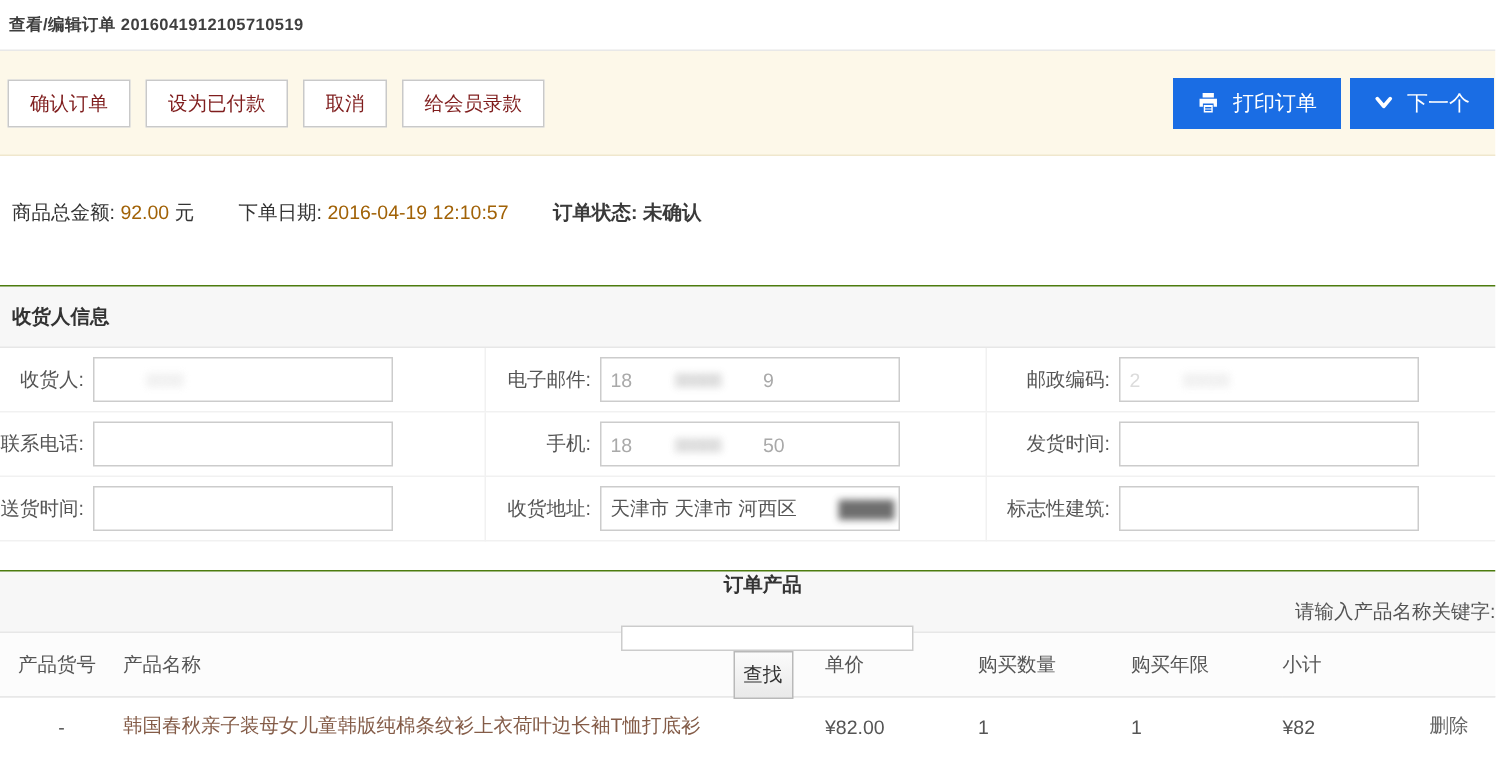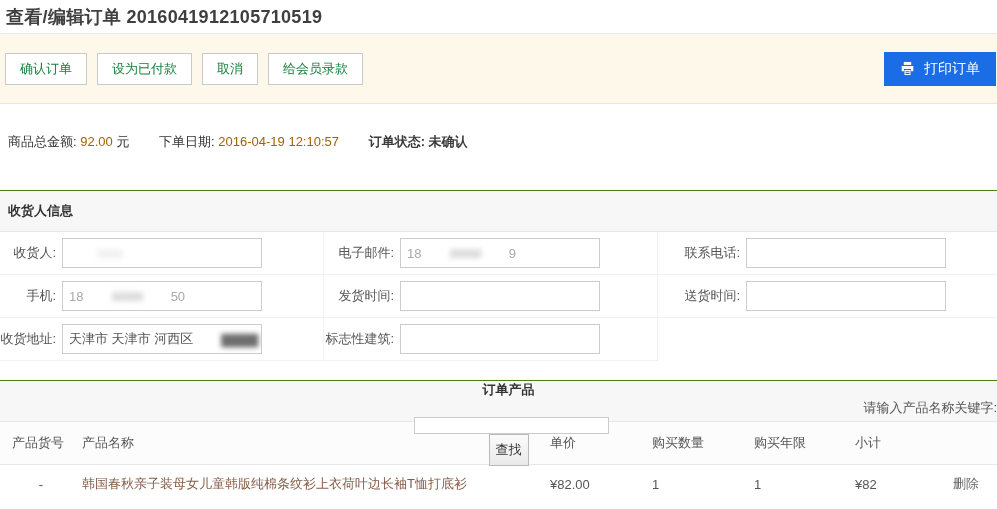--- a/index.html
+++ b/index.html
@@ -2,27 +2,27 @@
 <html><head>
 <meta charset="utf-8">
 <style>
   * { margin:0; padding:0; box-sizing:border-box; }
   html,body { width:997px; height:509px; overflow:hidden; background:#fff;
     font-family:"Liberation Sans","DejaVu Sans",sans-serif; }
 
   
   .page-header { height:34px; display:flex; align-items:center; padding-left:6px;
     border-bottom:1px solid #e8e8e8; background:#fff; }
-  .page-title { font-size:18px; font-weight:bold; color:#3f3f3f; letter-spacing:.3px; }
+  .page-title { font-size:11px; font-weight:bold; color:#3f3f3f; letter-spacing:.3px; }
 
   
   .toolbar { height:70px; background:#fdf8e9; border-bottom:1px solid #f0e7cd;
     display:flex; align-items:center; padding:0 1px 0 5px; }
   .tb-btn { height:32px; padding:0 14px; background:#fff; border:1px solid #c9c9c9;
-    margin-right:10px; font-size:13px; color:#15803d; cursor:pointer; }
+    margin-right:10px; font-size:13px; color:#7f1d1d; cursor:pointer; }
   .blue-btn { height:34px; padding:0 16px; background:#1a6de4; color:#fff; border:none;
     font-size:14px; display:flex; align-items:center; gap:9px; cursor:pointer; }
   .blue-btn.print { margin-left:auto;text-align:center; }
   .blue-btn.next { margin-left:6px; }
   .blue-btn svg { display:block; }
 
   
   .summary { height:86px; padding:29px 0 0 8px; font-size:13px; color:#333; }
   .summary .metric { margin-right:26px; }
   .val-blue { color:#a16207; }
@@ -86,20 +86,28 @@
       <svg width="15" height="15" viewBox="0 0 16 16">
         <path fill="#ffffff" d="M4 1h8v3.2H4z"></path>
         <path fill="#ffffff" d="M1.8 5.2h12.4v5.6h-2.4V8.6H4.2v2.2H1.8z"></path>
         <path fill="#ffffff" d="M4.8 9.6h6.4V15H4.8z"></path>
         <path fill="#1a6de4" d="M5.8 11h4.4v1H5.8zM5.8 12.8h4.4v1H5.8z"></path>
       </svg>
     </span>
     <span>打印订单</span>
   </button>
 
+  <button class="blue-btn next">
+    <span>
+      <svg width="13" height="11" viewBox="0 0 16 14">
+        <path d="M2.5 3.5 L8 10 L13.5 3.5" stroke="#ffffff" stroke-width="3.2" fill="none" stroke-linecap="round" stroke-linejoin="round"></path>
+      </svg>
+    </span>
+    <span>下一个</span>
+  </button>
 </div>
 
 <div class="summary">
   <span class="metric"><span>商品总金额:</span>
     <span class="val-blue">92.00</span>
     <span>元</span></span>
   <span class="metric"><span>下单日期:</span>
     <span class="val-blue">2016-04-19 12:10:57</span></span>
   <span class="metric status"><span>订单状态:</span>
     <span>未确认</span></span>
@@ -117,20 +125,28 @@
         <span class="mask">8888</span>
         <span class="val"></span>
       </div>
   </div>
   <div class="fcell">
     <label class="flabel">电子邮件:</label>
     <div class="finput tone-muted">
         <span class="val">18</span>
         <span class="mask">88888</span>
         <span class="val">9</span>
+      </div>
+  </div>
+  <div class="fcell">
+    <label class="flabel">邮政编码:</label>
+    <div class="finput tone-light">
+        <span class="val">2</span>
+        <span class="mask">88888</span>
+        <span class="val"></span>
       </div>
   </div>
   <div class="fcell">
     <label class="flabel">联系电话:</label>
     <div class="finput">
         <span class="val"></span>
         <span class="mask"></span>
         <span class="val"></span>
       </div>
   </div>

